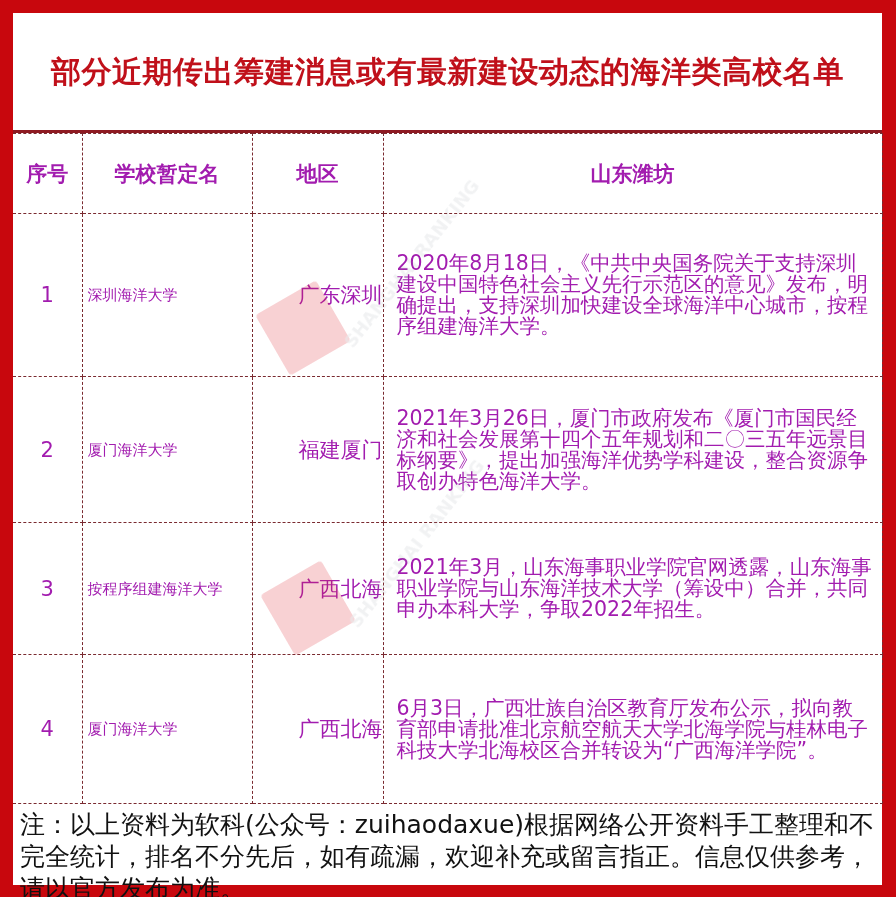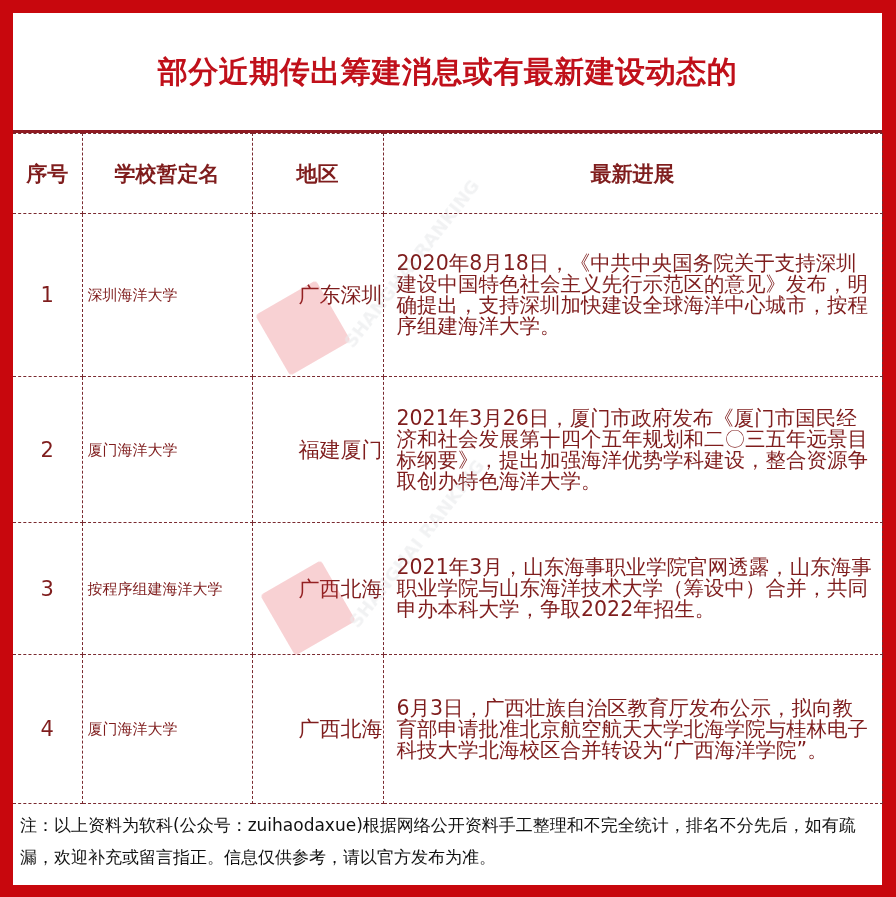--- a/index.html
+++ b/index.html
@@ -21,68 +21,69 @@
   }
   .title-rule {
     position: absolute; left: 0; top: 117px; width: 869px; height: 3px; background: #8e1a22;
   }
   table.grid {
     position: absolute; left: 0; top: 120px; width: 869px;
     border-collapse: collapse; table-layout: fixed;
   }
   table.grid td, table.grid th {
     border: 1px dashed #7a2a30;
-    padding: 0; vertical-align: middle; color: #7f1d1d;
+    padding: 0; vertical-align: middle; color: #a21caf;
   }
   table.grid tr > *:first-child { border-left: none; }
   table.grid tr > *:last-child { border-right: 1px dashed #7a2a30; }
   table.grid th { font-size: 21px; font-weight: bold; height: 79px; text-align: center; }
   td.num { text-align: center; font-size: 21px; }
   td.name { font-size: 15px; padding-left: 5px !important; line-height: 32px; }
   td.region { text-align: right; font-size: 21px; }
   td.progress { font-size: 20.5px; line-height: 21px; padding: 0 8px 0 13px !important; }
   .note {
     position: absolute; left: 0; top: 790px; width: 869px; height: 82px;
-    font-size: 17px; line-height: 32px; color: #111;
+    font-size: 25px; line-height: 32px; color: #111;
     padding: 6px 4px 0 7px; box-sizing: border-box;
   }
   .watermark {
     position: absolute; pointer-events: none; opacity: 0.22;
   }
   .wm-box {
     width: 70px; height: 70px; background: #e0303a; transform: rotate(-30deg);
     position: absolute; border-radius: 4px;
   }
   .wm-text {
     position: absolute; color: #9aa0a8; font-weight: bold; font-size: 26px;
     transform: rotate(-52deg); white-space: nowrap; opacity: 0.6;
   }
 </style>
 </head>
 <body>
 
 <div class="sheet">
   <div class="title">
     <div>部分近期传出筹建消息或有最新建设动态的</div>
+    <div>海洋类高校名单</div>
   </div>
   <div class="title-rule"></div>
 
   <table class="grid">
     <colgroup>
       <col style="width:69px">
       <col style="width:170px">
       <col style="width:131px">
       <col style="width:499px">
     </colgroup>
     <tbody>
         <tr>
       <th>序号</th>
       <th>学校暂定名</th>
       <th>地区</th>
-      <th>最新进展</th>
+      <th>山东潍坊</th>
     </tr>
     <tr style="height:163px">
       <td class="num">1</td>
       <td class="name">深圳海洋大学</td>
       <td class="region">广东深圳</td>
       <td class="progress">2020年8月18日，《中共中央国务院关于支持深圳建设中国特色社会主义先行示范区的意见》发布，明确提出，支持深圳加快建设全球海洋中心城市，按程序组建海洋大学。</td>
     </tr>
     <tr style="height:146px">
       <td class="num">2</td>
       <td class="name">厦门海洋大学</td>

